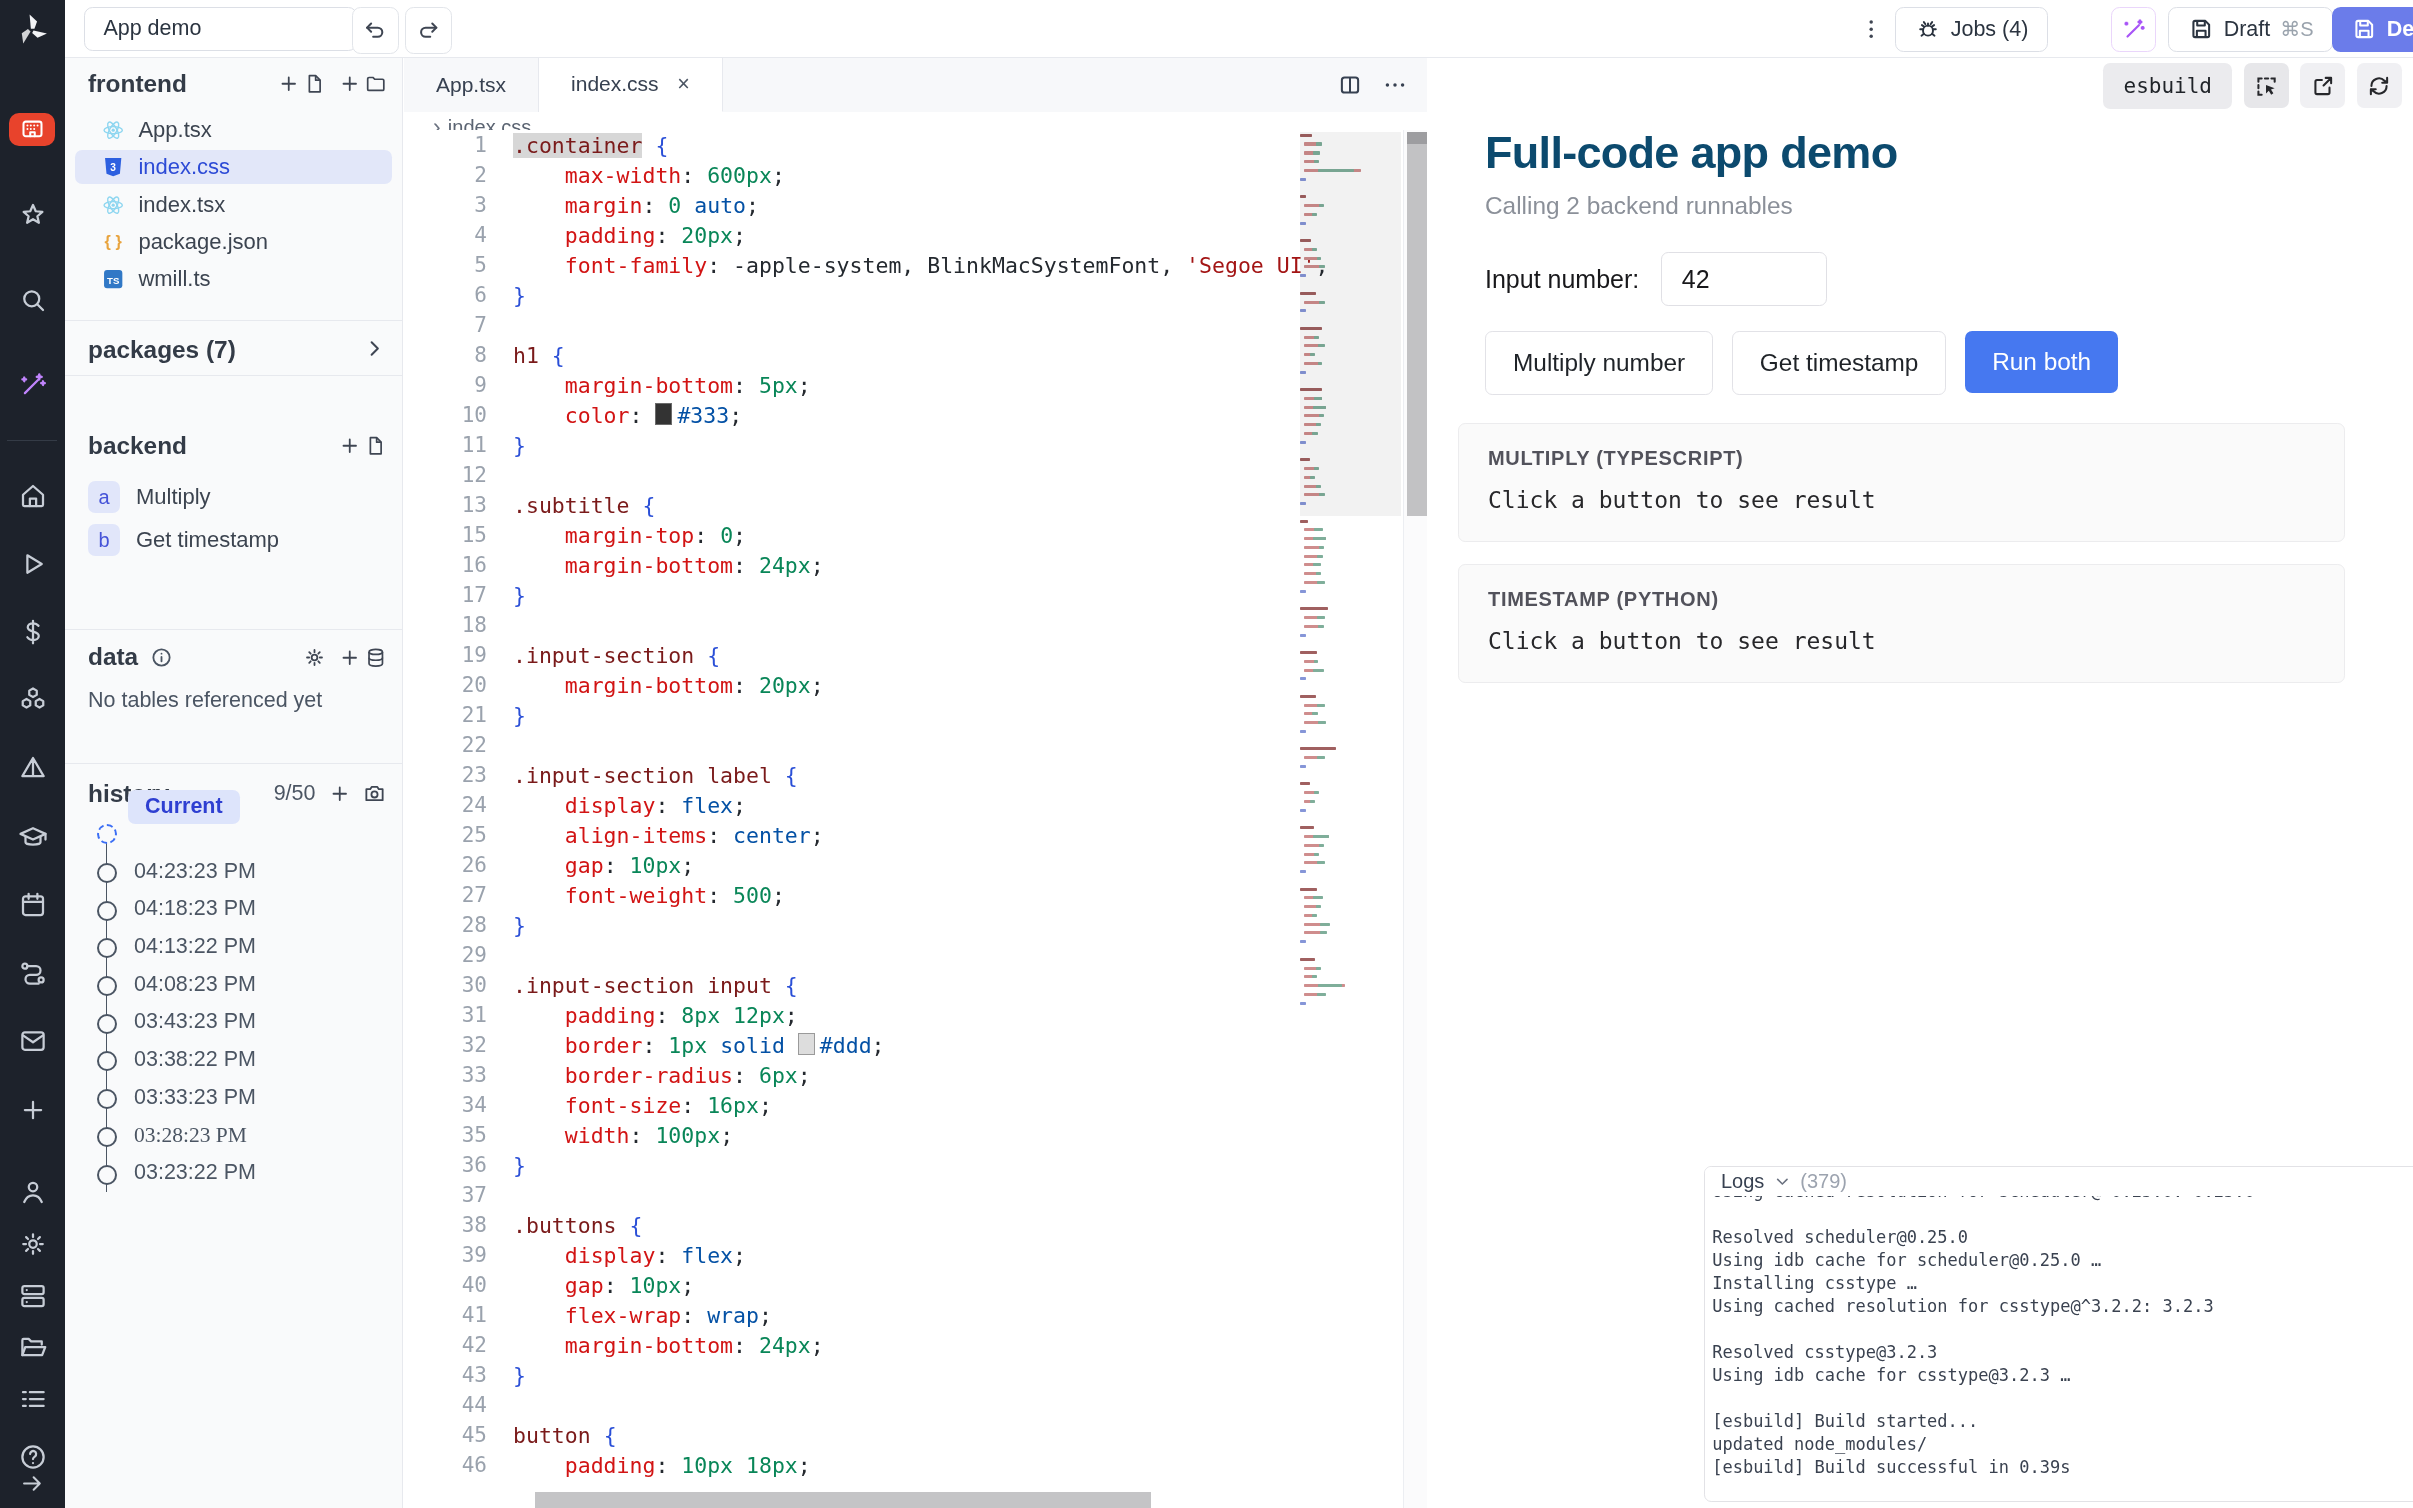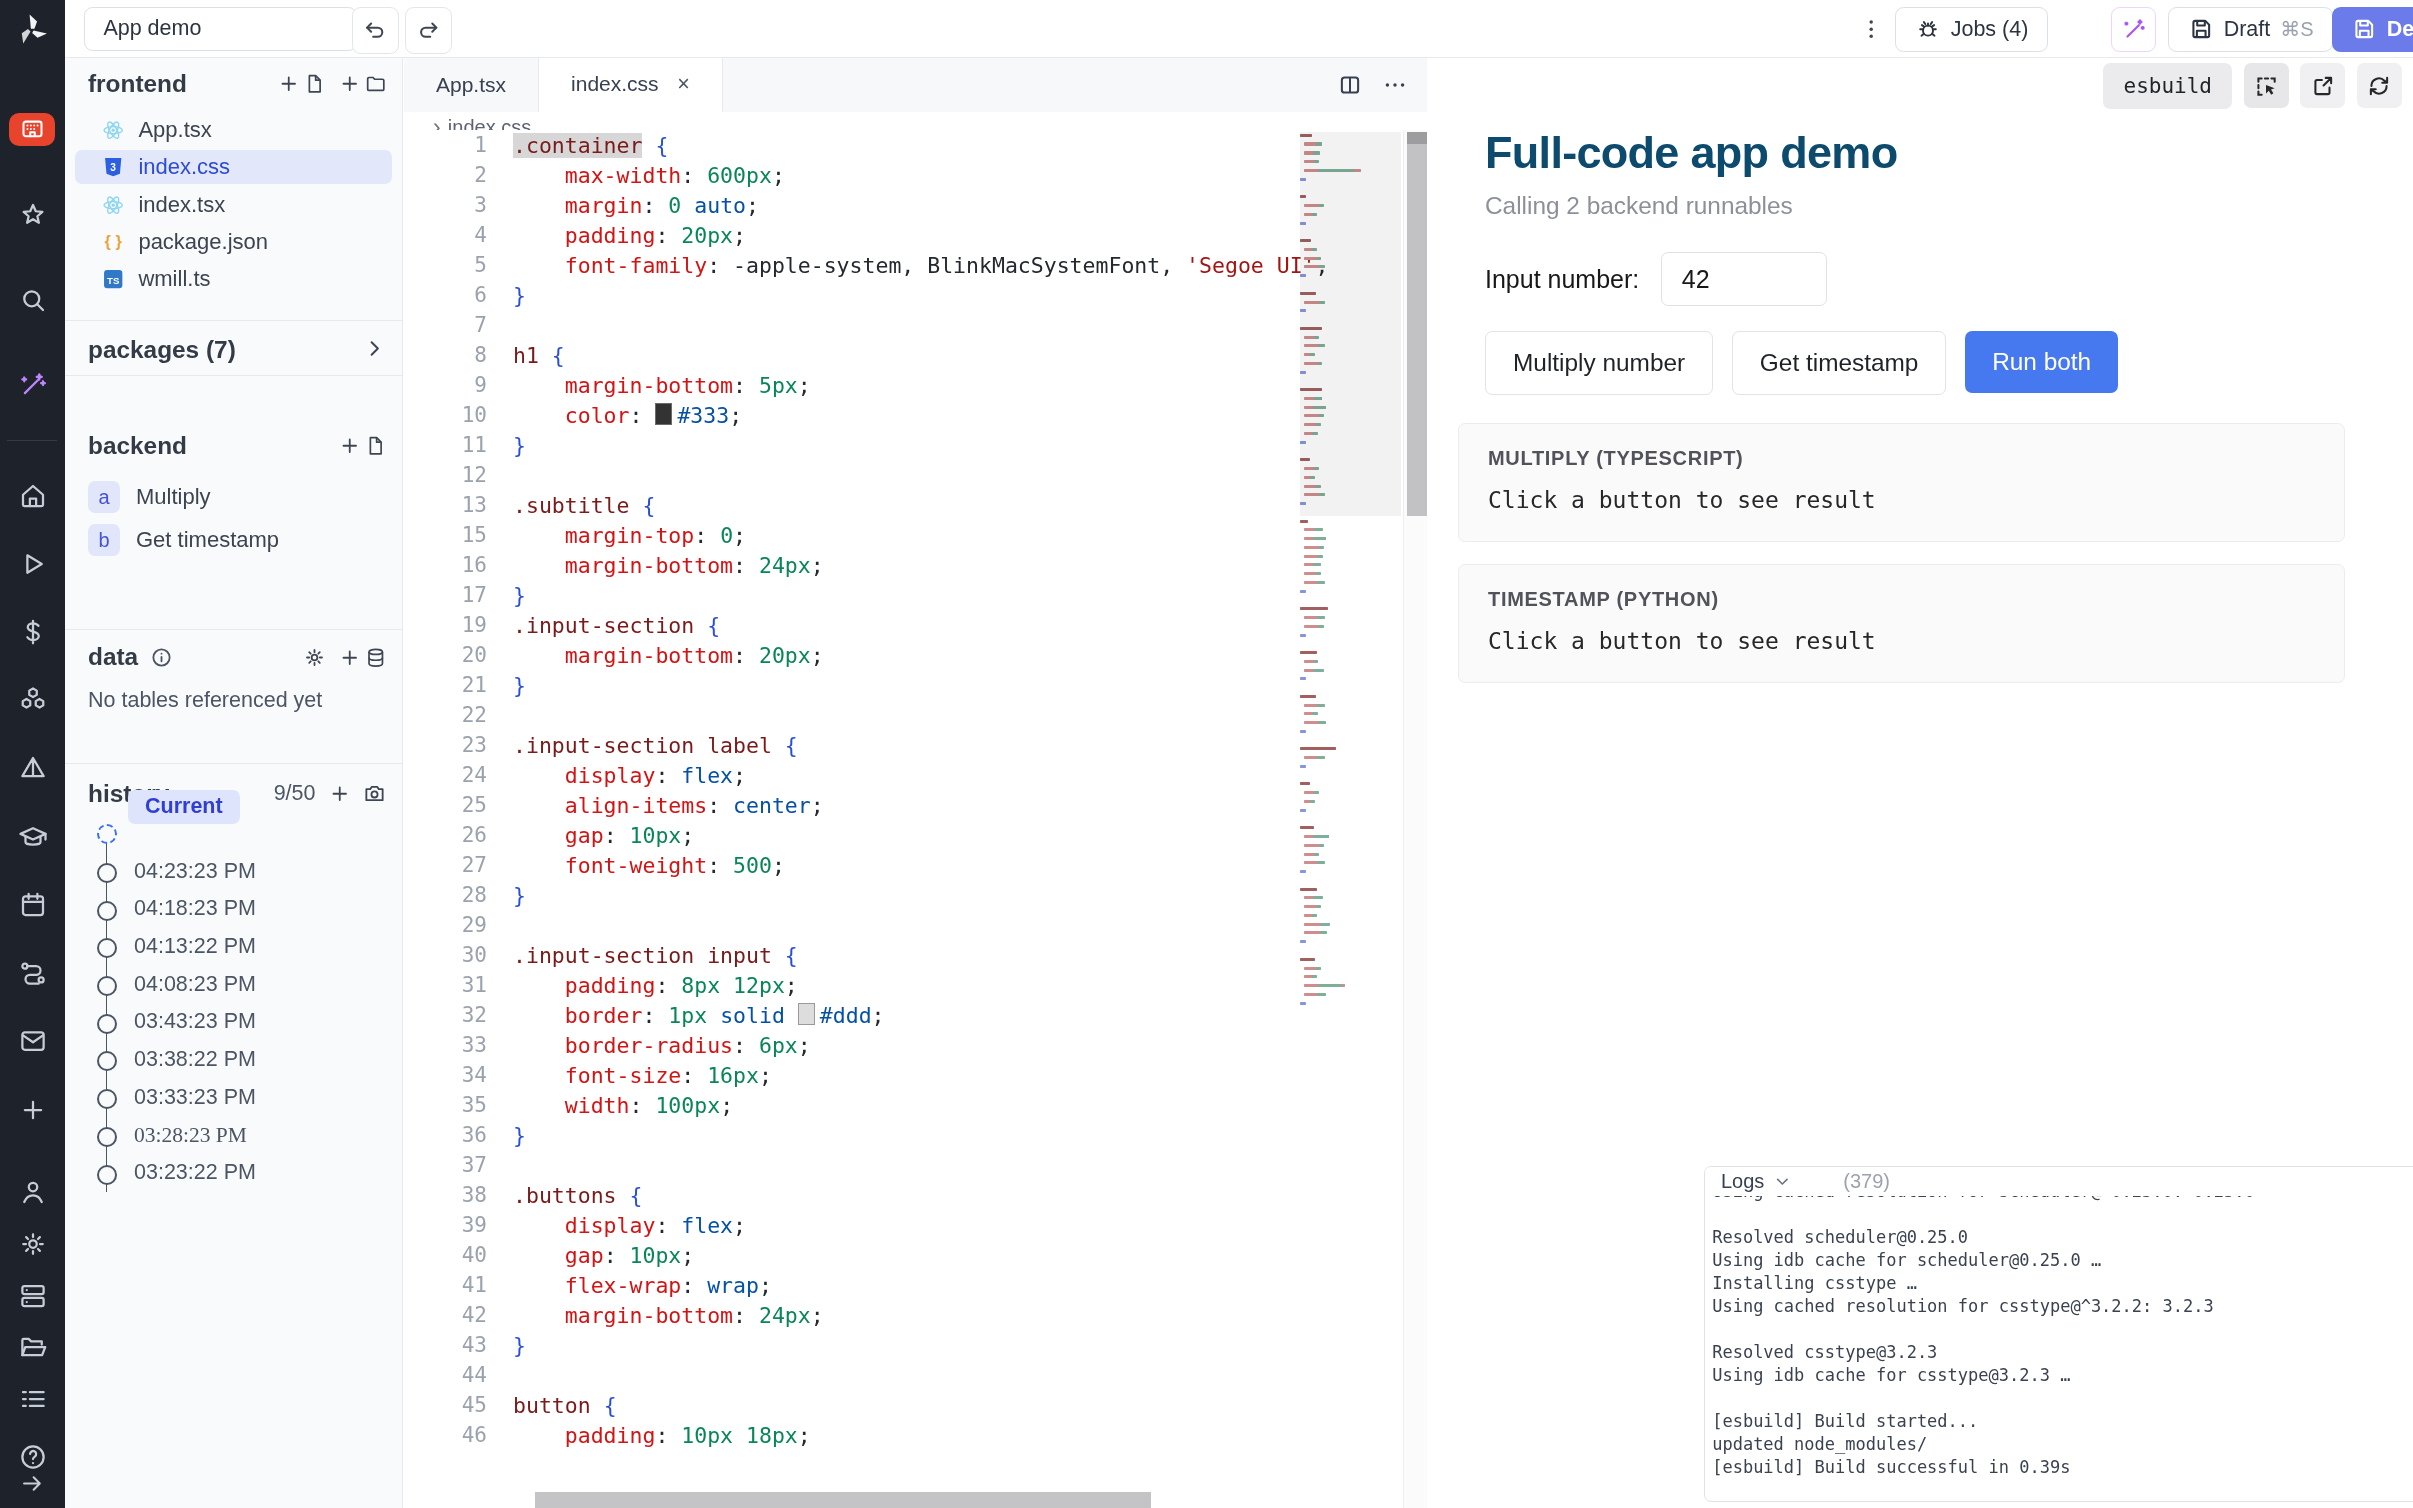--- a/index.html
+++ b/index.html
@@ -66,21 +66,21 @@
   #pv-inputlabel{font:500 25px "Liberation Sans",sans-serif;color:#18181b;}
   #pv-input{width:144px;height:52px;border:1.4px solid #e0e0e5;border-radius:7.2px;font:400 25px "Liberation Sans",sans-serif;color:#18181b;padding:0 0 0 20px;outline:none;}
   #pv-buttons{position:absolute;left:58px;top:274px;display:flex;gap:18.7px;}
   .pv-btn{height:62px;padding:0 27px;border:1.4px solid #e2e2e7;border-radius:7.2px;background:#fff;font:400 24.4px "Liberation Sans",sans-serif;color:#1f2328;display:flex;align-items:center;}
   .pv-btn.primary{border:none;color:#fff;font-weight:500;}
   .pv-card{position:absolute;left:31px;right:68px;height:119px;background:#fafafa;border:1.4px solid #ececee;border-radius:7.2px;box-sizing:border-box;}
   .pv-card .lab{position:absolute;left:29px;top:23px;font:700 20px "Liberation Sans",sans-serif;color:#52525b;letter-spacing:0.7px;}
   .pv-card .val{position:absolute;left:29px;top:63px;font:400 23px "DejaVu Sans Mono",monospace;color:#27272a;}
   #logs{position:absolute;left:277px;top:1109px;width:780px;height:336px;border:1.4px solid #e2e2e6;border-radius:7.2px;background:#fff;overflow:hidden;box-sizing:border-box;}
   #logs-head{position:absolute;left:0;top:0;right:0;height:29px;background:#fff;z-index:2;display:flex;align-items:center;gap:8.6px;padding-left:16px;font:400 20px "Liberation Sans",sans-serif;color:#374151;}
-  #logs-count{color:#9ca3af;margin-left:43px;}
+  #logs-count{color:#9ca3af;}
   #logs-body{position:absolute;left:7.2px;top:13px;right:7.2px;bottom:0;z-index:1;}
   #logs-pre{margin:0;font:400 17px "DejaVu Sans Mono",monospace;line-height:23px;color:#3a4250;white-space:pre;}
 </style>
 </head>
 <body>
 
 <div id="stage">
 
   <div id="rail">
     <span class="logo">
@@ -463,20 +463,21 @@
           <div class="cl"><span class="ln">7</span><span></span></div>
           <div class="cl"><span class="ln">8</span><span><span class="tk-s">h1</span><span class="tk-t"> </span><span class="tk-b">{</span></span></div>
           <div class="cl"><span class="ln">9</span><span><span class="tk-t">    </span><span class="tk-p">margin-bottom</span><span class="tk-t">: </span><span class="tk-n">5px</span><span class="tk-t">;</span></span></div>
           <div class="cl"><span class="ln">10</span><span><span class="tk-t">    </span><span class="tk-p">color</span><span class="tk-t">: </span><span class="swatch" style="background: rgb(51, 51, 51);"></span><span class="tk-h">#333</span><span class="tk-t">;</span></span></div>
           <div class="cl"><span class="ln">11</span><span><span class="tk-b">}</span></span></div>
           <div class="cl"><span class="ln">12</span><span></span></div>
           <div class="cl"><span class="ln">13</span><span><span class="tk-s">.subtitle</span><span class="tk-t"> </span><span class="tk-b">{</span></span></div>
           <div class="cl"><span class="ln">15</span><span><span class="tk-t">    </span><span class="tk-p">margin-top</span><span class="tk-t">: </span><span class="tk-n">0</span><span class="tk-t">;</span></span></div>
           <div class="cl"><span class="ln">16</span><span><span class="tk-t">    </span><span class="tk-p">margin-bottom</span><span class="tk-t">: </span><span class="tk-n">24px</span><span class="tk-t">;</span></span></div>
           <div class="cl"><span class="ln">17</span><span><span class="tk-b">}</span></span></div>
+          <div class="cl"><span class="ln">18</span><span></span></div>
           <div class="cl"><span class="ln">19</span><span><span class="tk-s">.input-section</span><span class="tk-t"> </span><span class="tk-b">{</span></span></div>
           <div class="cl"><span class="ln">20</span><span><span class="tk-t">    </span><span class="tk-p">margin-bottom</span><span class="tk-t">: </span><span class="tk-n">20px</span><span class="tk-t">;</span></span></div>
           <div class="cl"><span class="ln">21</span><span><span class="tk-b">}</span></span></div>
           <div class="cl"><span class="ln">22</span><span></span></div>
           <div class="cl"><span class="ln">23</span><span><span class="tk-s">.input-section label</span><span class="tk-t"> </span><span class="tk-b">{</span></span></div>
           <div class="cl"><span class="ln">24</span><span><span class="tk-t">    </span><span class="tk-p">display</span><span class="tk-t">: </span><span class="tk-k">flex</span><span class="tk-t">;</span></span></div>
           <div class="cl"><span class="ln">25</span><span><span class="tk-t">    </span><span class="tk-p">align-items</span><span class="tk-t">: </span><span class="tk-k">center</span><span class="tk-t">;</span></span></div>
           <div class="cl"><span class="ln">26</span><span><span class="tk-t">    </span><span class="tk-p">gap</span><span class="tk-t">: </span><span class="tk-n">10px</span><span class="tk-t">;</span></span></div>
           <div class="cl"><span class="ln">27</span><span><span class="tk-t">    </span><span class="tk-p">font-weight</span><span class="tk-t">: </span><span class="tk-n">500</span><span class="tk-t">;</span></span></div>
           <div class="cl"><span class="ln">28</span><span><span class="tk-b">}</span></span></div>

